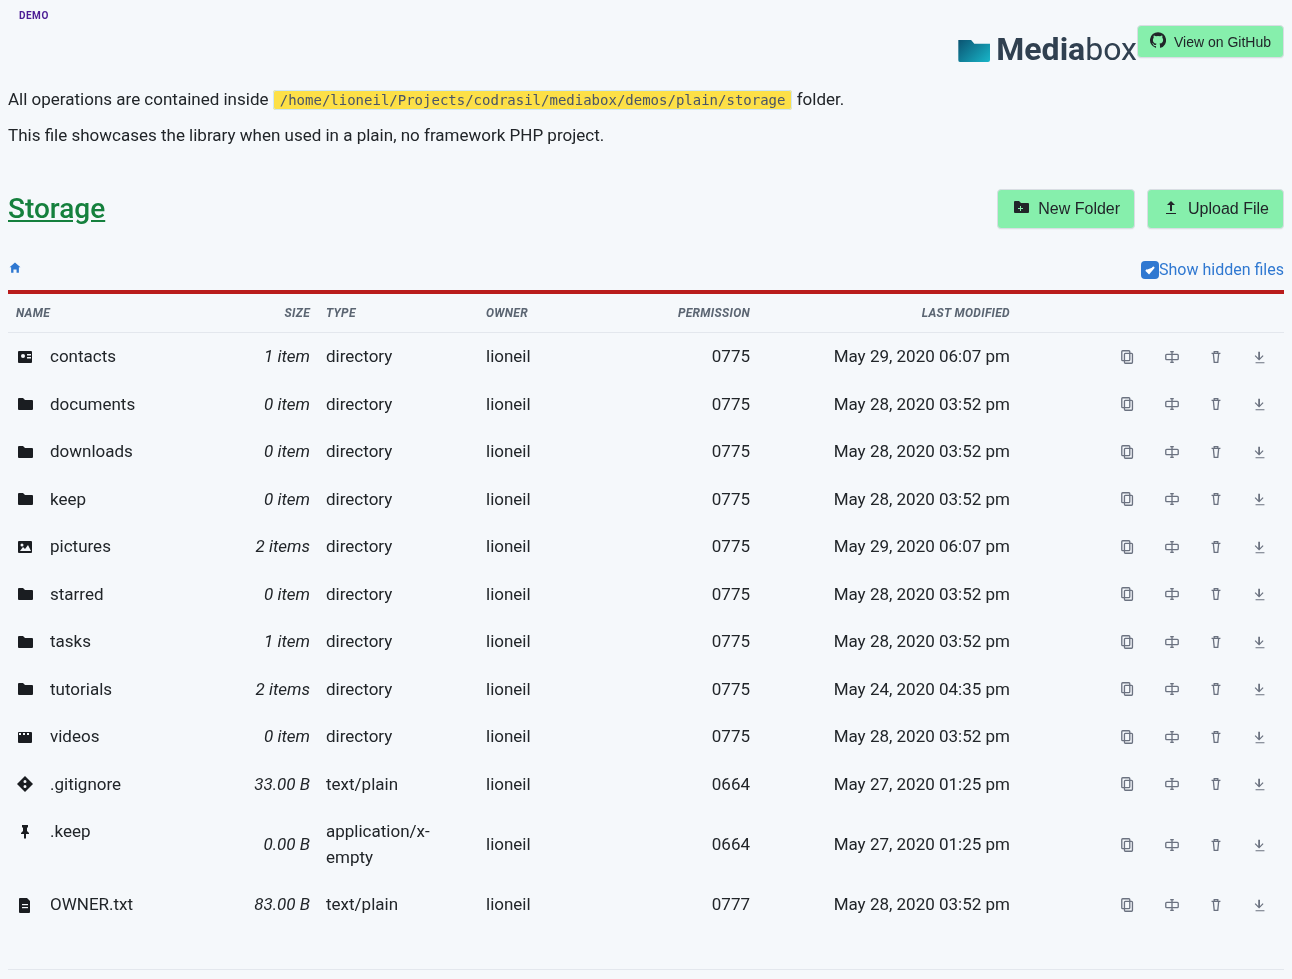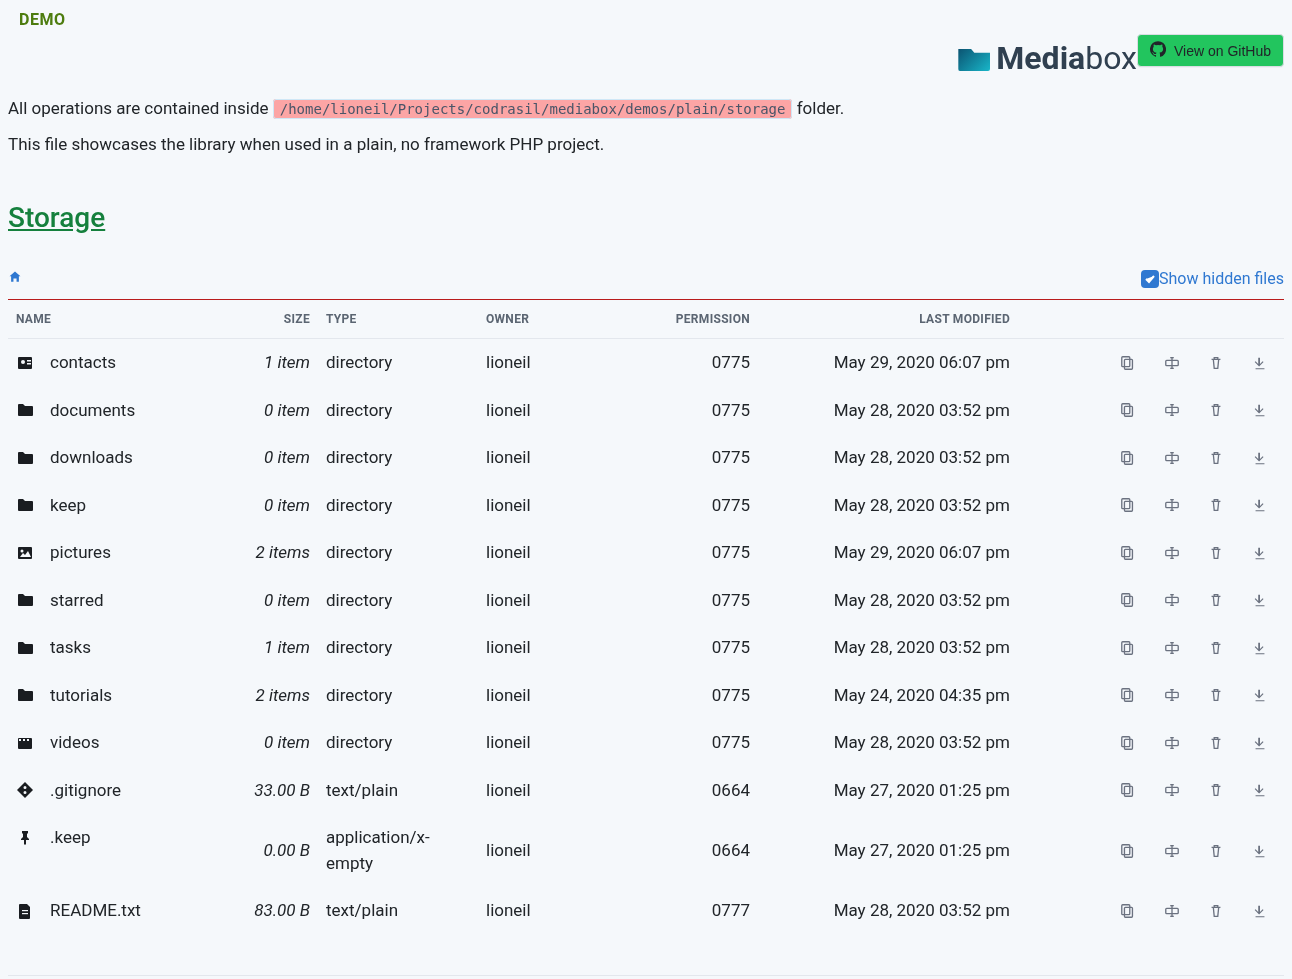--- a/index.html
+++ b/index.html
@@ -4,42 +4,42 @@
 <style>
   * { box-sizing: border-box; margin: 0; padding: 0; }
   body {
     font-family: -apple-system, BlinkMacSystemFont, "Segoe UI", Roboto, "Helvetica Neue", Arial, sans-serif;
     background: #f5f8fb;
     color: #212529;
     font-size: 16px;
     line-height: 1.5;
   }
   .page { padding: 8px 8px 0; max-width: 1292px; }
-  .demo-label { font-size: 16px; font-weight: 700; color: #4d7c0f; letter-spacing: 0.5px; margin-bottom: 2px; padding-left: 11px; }
+  .demo-label { font-size: 10px; font-weight: 700; color: #4c1d95; letter-spacing: 0.5px; margin-bottom: 2px; padding-left: 11px; }
   .topbar { display: flex; align-items: flex-start; justify-content: flex-end; }
   .brand-row { display: flex; align-items: center; gap: 6px; }
   .brand-logo {
     width: 32px; height: 26px;
     background: linear-gradient(135deg, #0a4c6b 0%, #18b6c9 100%);
     clip-path: polygon(0 15%, 40% 15%, 50% 30%, 100% 30%, 100% 100%, 0 100%);
     border-radius: 2px;
   }
   .brand-name { font-size: 32px; font-weight: 400; color: #304050; }
   .brand-bold { font-weight: 700; }
   .btn {
     display: inline-flex; align-items: center; gap: 8px;
-    background: #22c55e; border: 1px solid #d9dde3; border-radius: 4px;
+    background: #86efac; border: 1px solid #d9dde3; border-radius: 4px;
     padding: 8px 14px; font-size: 16px; color: #212529;
     cursor: pointer; box-shadow: 0 1px 1px rgba(0,0,0,0.03);
   }
   .github-btn { font-size: 14px; padding: 6px 12px; }
   .intro { margin-top: 14px; font-size: 17px; color: #212529; }
   .intro p { margin-bottom: 10px; }
   code.path {
-    background: #fca5a5; border: 1px solid #cfe7f6; border-radius: 3px;
+    background: #fde047; border: 1px solid #cfe7f6; border-radius: 3px;
     padding: 1px 6px; font-size: 14px; color: #4a5568;
     font-family: ui-monospace, SFMono-Regular, Menlo, monospace;
   }
   .storage-bar {
     margin-top: 40px;
     display: flex; align-items: center; justify-content: space-between;
   }
   .storage-title { font-size: 28px; font-weight: 500; color: #15803d; text-decoration: underline; }
   .toolbar-buttons { display: flex; gap: 12px; }
   .crumb-bar {
@@ -50,22 +50,23 @@
   .show-hidden { display: flex; align-items: center; color: #2f78d1; font-size: 16px; cursor: pointer; }
   .checkbox {
     width: 18px; height: 18px; border-radius: 4px; background: #2f78d1;
     display: inline-flex; align-items: center; justify-content: center;
   }
   .checkbox svg { width: 12px; height: 12px; }
   table.files { width: 100%; border-collapse: collapse; margin-top: 8px; }
   table.files thead th {
     text-align: left; font-size: 12px; font-weight: 700; color: #5b6572;
     letter-spacing: 0.3px; padding: 10px 8px;
-    border-top: 1px solid #b91c1c; border-bottom: 1px solid #e3e7ed;
+    border-top: 4px solid #b91c1c; border-bottom: 1px solid #e3e7ed;
     text-transform: uppercase;
+    font-style: italic;
   }
   table.files thead th.col-size { text-align: right; }
   table.files thead th.col-perm { text-align: right; }
   table.files thead th.col-mod { text-align: right; }
   table.files tbody td {
     padding: 11px 8px; font-size: 17px; color: #212529;
     vertical-align: middle;
   }
   td.col-name { display: flex; align-items: center; gap: 16px; }
   td.col-size { text-align: right; font-style: italic; }
@@ -199,20 +200,34 @@
     <p>
       <span>All operations are contained inside </span>
       <code class="path">/home/lioneil/Projects/codrasil/mediabox/demos/plain/storage</code>
       <span> folder.</span>
     </p>
     <p>This file showcases the library when used in a plain, no framework PHP project.</p>
   </div>
 
   <div class="storage-bar">
     <div class="storage-title">Storage</div>
+    <div class="toolbar-buttons">
+      <button class="btn">
+        <span><svg viewBox="0 0 18 18" width="18" height="18">
+              <use href="#i-folder-plus"></use>
+            </svg></span>
+        <span>New Folder</span>
+      </button>
+      <button class="btn">
+        <span><svg viewBox="0 0 18 18" width="18" height="18">
+              <use href="#i-upload"></use>
+            </svg></span>
+        <span>Upload File</span>
+      </button>
+    </div>
   </div>
 
   <div class="crumb-bar">
     <span class="home-link">
       <svg viewBox="0 0 18 18" width="14" height="14">
           <use href="#i-home"></use>
         </svg>
     </span>
     <label class="show-hidden">
       <span class="checkbox">
@@ -666,21 +681,21 @@
       </div>
     </td>
         </tr>
         <tr>
     <td class="col-name">
        <span class="row-icon">
               <svg viewBox="0 0 18 18">
                 <use href="#i-file"></use>
               </svg>
             </span>
-       <span>README.txt</span>
+       <span>OWNER.txt</span>
     </td>
     <td class="col-size">83.00 B</td>
     <td class="col-type">text/plain</td>
     <td class="col-owner">lioneil</td>
     <td class="col-perm">0777</td>
     <td class="col-mod">May 28, 2020 03:52 pm</td>
     <td class="col-actions">
       <div class="actions">
         <span class="action-ico">
                 <svg viewBox="0 0 18 18">

